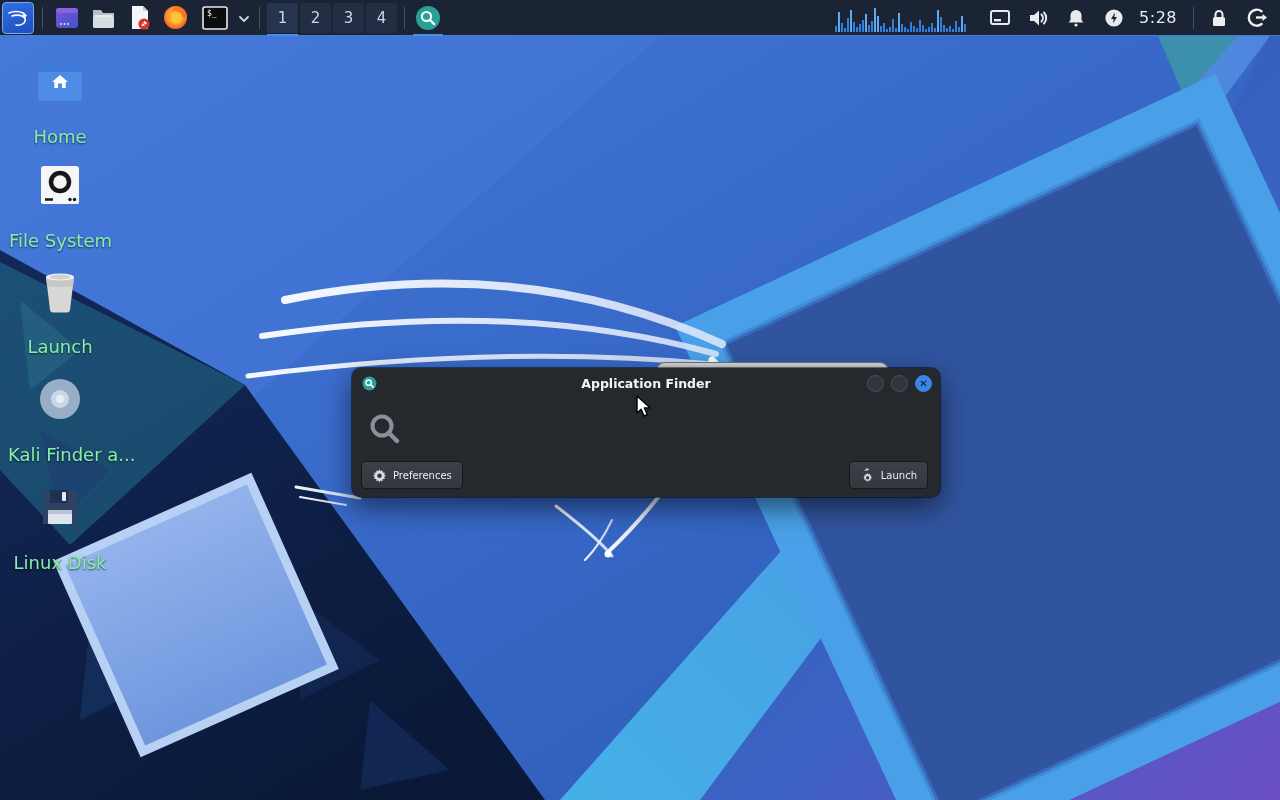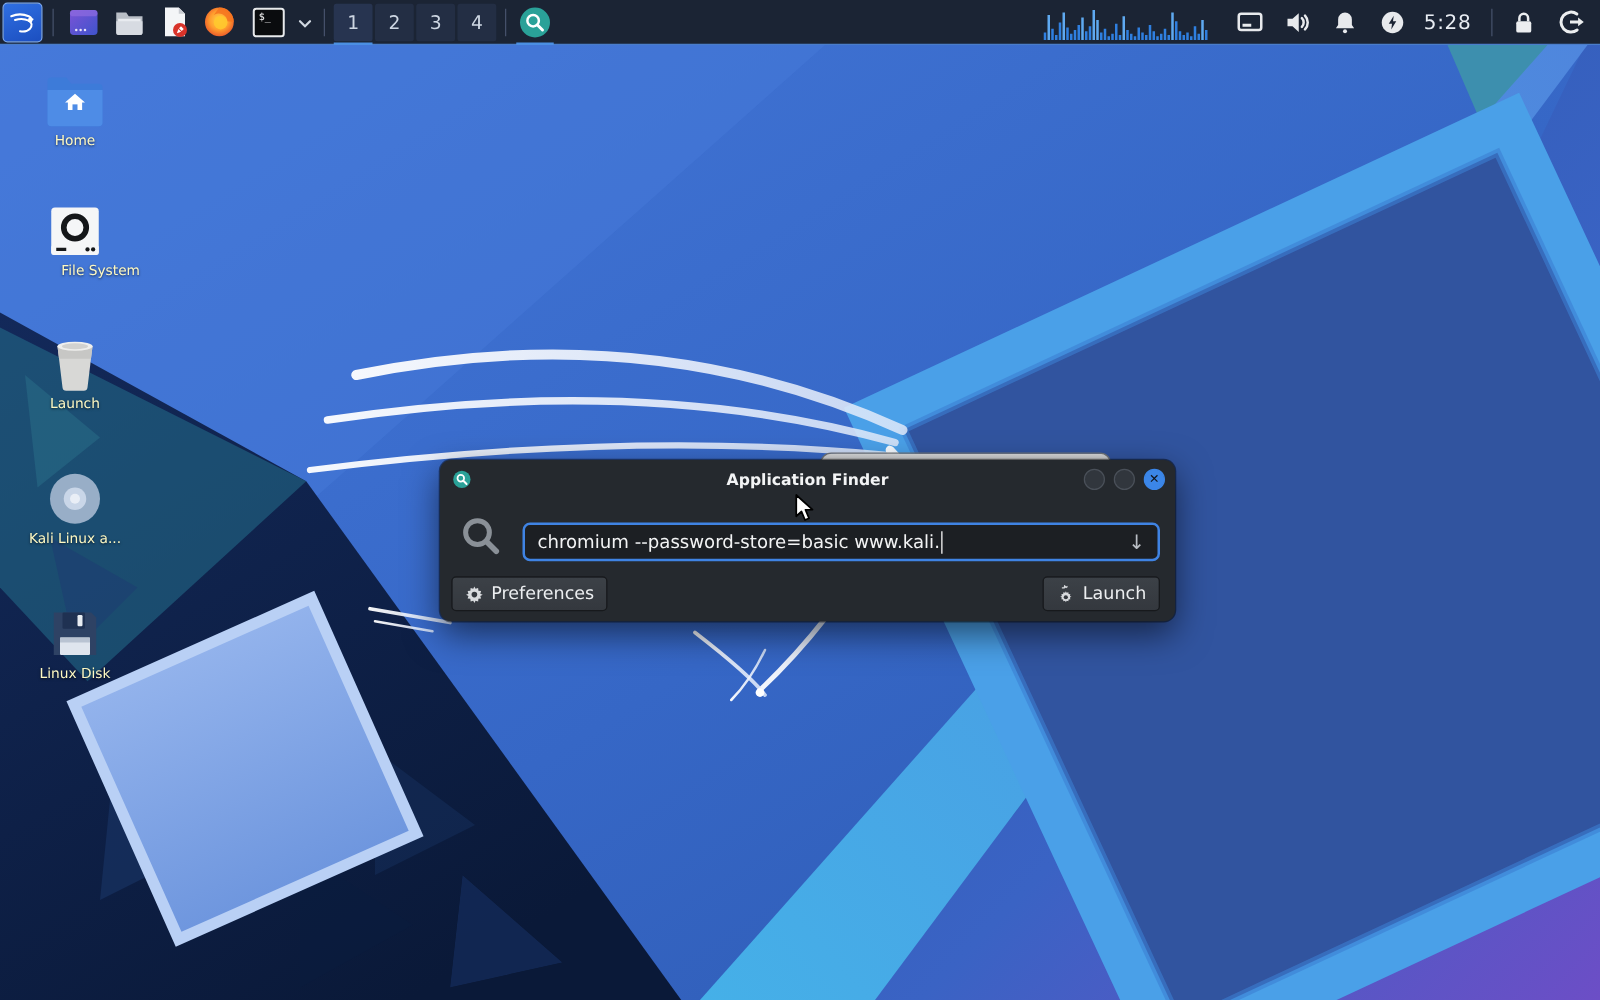--- a/index.html
+++ b/index.html
@@ -33,21 +33,21 @@
   .cpu-graph .bar { width:2px; background:#2f7fe0; }
   .tray-icon { width:22px; height:22px; margin:0 8px; display:flex; align-items:center; justify-content:center; }
   .clock { font-size:16px; color:#e8ecf2; margin:0 10px 0 6px; letter-spacing:.5px; }
 
   
   .desk-icon {
     position:absolute; left:8px; width:104px; text-align:center; z-index:10;
   }
   .desk-icon .glyph { height:50px; display:flex; align-items:center; justify-content:center; }
   .desk-icon .label {
-    margin-top:0; font-size:11px; color:#fef9c3;
+    margin-top:20px; font-size:18px; color:#86efac;
     text-shadow:0 1px 2px rgba(0,0,0,.65); white-space:nowrap;
   }
 
   
   .behind-window {
     position:absolute; left:656px; top:362px; width:233px; height:20px;
     border-radius:9px 9px 0 0; z-index:20;
     background:linear-gradient(#dadbdc 0%, #c2c4c6 30%, #979a9e 100%);
     border:1px solid #6f7килom;
     border:1px solid #6f7378;
@@ -74,21 +74,21 @@
     background:#1c1f23; border:2px solid #3f83e3; border-radius:6px;
     display:flex; align-items:center; padding:0 10px; color:#f2f3f4; font-size:14.5px;
   }
   .caret { display:inline-block; width:1.5px; height:18px; background:#ffffff; margin-left:1px; animation:blink 1.1s steps(2,start) infinite; }
   @keyframes blink { to { visibility:hidden; } }
   .field .drop-arrow { margin-left:auto; color:#b9bec4; font-size:16px; }
   .btn {
     position:absolute; top:93px; height:28px; border-radius:4px;
     background:linear-gradient(#3c4147,#34383e); border:1px solid #17191c;
     display:flex; align-items:center; gap:6px; padding:0 10px;
-    color:#eceef0; font-size:14px;
+    color:#eceef0; font-size:10px;
   }
   .btn-prefs { left:9px; }
   .btn-launch { right:12px; }
 
   
   .cursor { position:absolute; left:635px; top:395px; z-index:60; }
 </style>
 </head>
 <body>
 
@@ -406,21 +406,21 @@
 </div>
 
 <div class="desk-icon" style="top:374px;">
   <div class="glyph">
     <svg width="44" height="44" viewBox="0 0 44 44">
       <circle cx="22" cy="22" r="20" fill="#aebfd6" opacity="0.85"></circle>
       <circle cx="22" cy="22" r="9" fill="#c9d6e8"></circle>
       <circle cx="22" cy="22" r="4" fill="#e9eef6"></circle>
     </svg>
   </div>
-  <div class="label">Kali Linux a...</div>
+  <div class="label">Kali Finder a...</div>
 </div>
 
 <div class="desk-icon" style="top:482px;">
   <div class="glyph">
     <svg width="42" height="42" viewBox="0 0 42 42">
       <path d="M4,4 h30 l4,4 v30 H4 Z" fill="#2e4264"></path>
       <rect x="11" y="4" width="18" height="13" rx="1" fill="#1f3152"></rect>
       <rect x="23" y="6" width="4" height="9" rx="1" fill="#e8ecf2"></rect>
       <rect x="9" y="24" width="24" height="14" rx="1" fill="#dfe5ee"></rect>
       <rect x="9" y="24" width="24" height="4" fill="#b9c3d2"></rect>
@@ -450,25 +450,20 @@
     </div>
   </div>
 
   <div class="search-row">
     <svg width="34" height="34" viewBox="0 0 34 34">
       <circle cx="14" cy="14" r="9.5" fill="none" stroke="#8a9097" stroke-width="4"></circle>
       <line x1="21" y1="21" x2="29" y2="29" stroke="#8a9097" stroke-width="4.5" stroke-linecap="round"></line>
     </svg>
   </div>
 
-  <div class="field" role="textbox">
-    <span>chromium --password-store=basic www.kali.</span>
-    <span class="caret"></span>
-    <span class="drop-arrow">↓</span>
-  </div>
 
   <div class="btn btn-prefs">
     <svg width="15" height="15" viewBox="0 0 20 20">
       <path d="M10,1.5 l1.2,2.6 2.8,-0.9 0.3,2.9 2.9,0.3 -0.9,2.8 2.6,1.2 -2.6,1.2 0.9,2.8 -2.9,0.3 -0.3,2.9 -2.8,-0.9 -1.2,2.6 -1.2,-2.6 -2.8,0.9 -0.3,-2.9 -2.9,-0.3 0.9,-2.8 -2.6,-1.2 2.6,-1.2 -0.9,-2.8 2.9,-0.3 0.3,-2.9 2.8,0.9 Z" fill="#d9dbde"></path>
       <circle cx="10" cy="10.2" r="3" fill="#34383e"></circle>
     </svg>
     <span>Preferences</span>
   </div>
 
   <div class="btn btn-launch">

